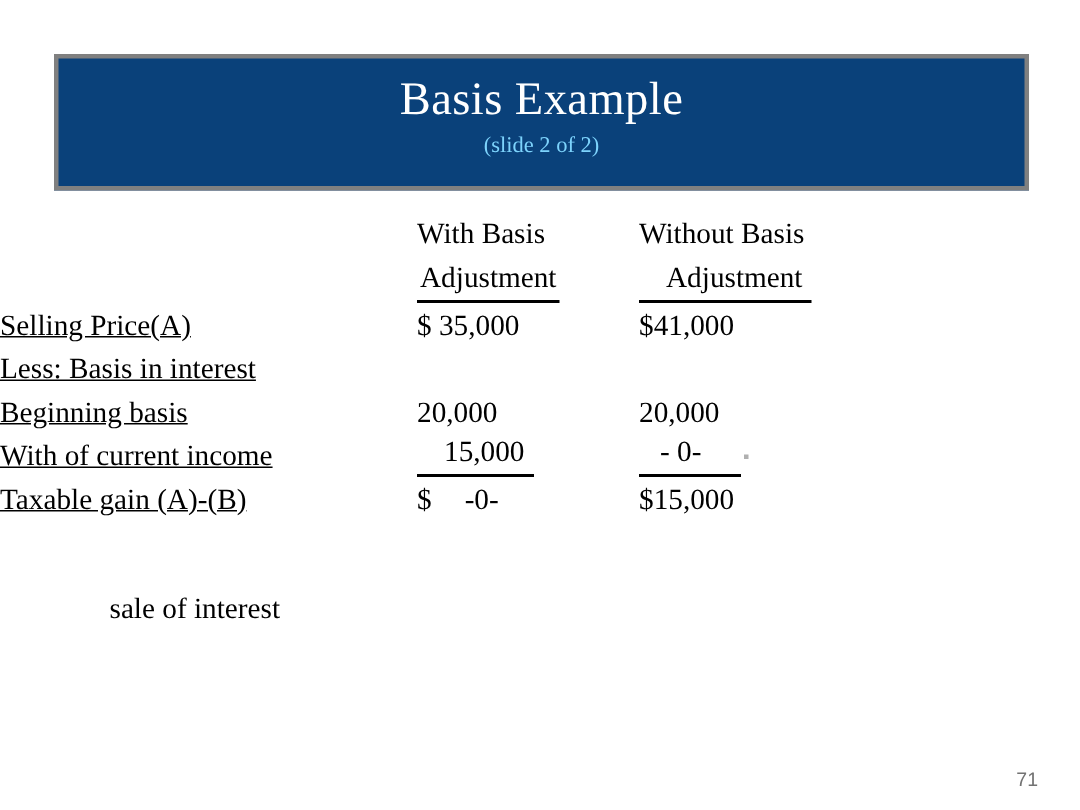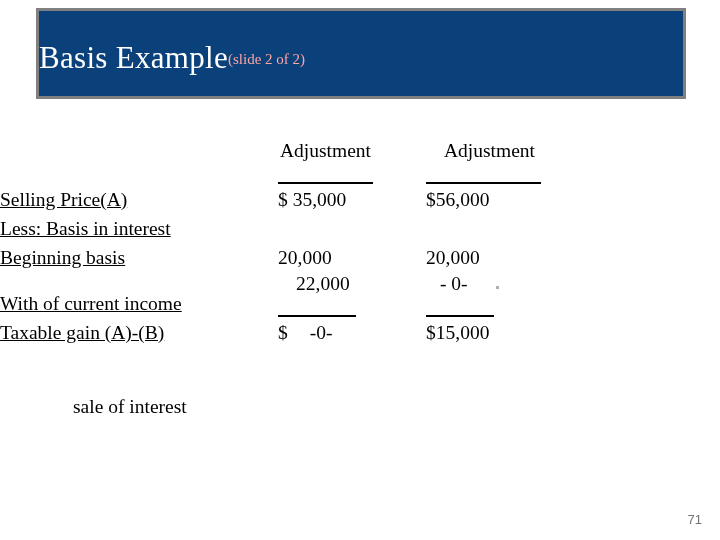--- a/index.html
+++ b/index.html
@@ -13,42 +13,42 @@
     font-family: "Liberation Serif", "DejaVu Serif", serif;
     color: #000000;
     overflow: hidden;
     position: relative;
   }
 
   
   .title-banner {
     position: absolute;
     left: 36px;
-    top: 8px;
+    top: 36px;
     width: 650px;
     height: 91px;
     box-sizing: border-box;
     background: #0a417a;
     border: 3px solid #808080;
     display: flex;
-    flex-direction: row;
+    flex-direction: column;
     align-items: center;
     justify-content: flex-start;
     padding-top: 8px;
   }
   .title-main {
     color: #ffffff;
     font-size: 31px;
     line-height: 38px;
     font-weight: normal;
     letter-spacing: 0.3px;
     white-space: nowrap;
   }
   .title-sub {
-    color: #fca5a5;
+    color: #7dd3fc;
     font-size: 15px;
     line-height: 20px;
     margin-top: 2px;
     white-space: nowrap;
   }
 
   
   .content {
     position: absolute;
     left: 0;
@@ -84,21 +84,21 @@
     text-align: left;
   }
 
   
   .hdr-one  { padding-left: 10px; text-align: left; }
   .hdr-two  { padding-left: 22px; text-align: left; }
 
   .uline {
     display: inline-block;
     border-bottom: 2px solid #000;
-    padding-bottom: 18px;
+    padding-bottom: 1px;
   }
 
   
   .n-1a { padding-left: 10px; }   
   .n-1b { padding-left: 30px; }   
   .n-1c { padding-left: 20px; }   
   .n-1d { padding-left: 10px; }   
 
   .n-2a { padding-left: 22px; }
   .n-2b { padding-left: 28px; }
@@ -131,21 +131,21 @@
     width: 600px;
     font-size: 19.5px;
     line-height: 27px;
   }
   .bullet-line { white-space: nowrap; }
   .bullet-line.indent { padding-left: 12px; }
 
   
   .page-number {
     position: absolute;
-    right: 18px;
+    right: 28px;
     bottom: 12px;
     font-size: 13px;
     line-height: 16px;
     color: #737373;
     font-family: "Liberation Sans", sans-serif;
   }
 </style>
 </head>
 <body>
 
@@ -157,57 +157,63 @@
 <div class="content">
   <table class="ledger">
     <colgroup>
       <col class="c-label">
       <col class="c-one">
       <col class="c-two">
       <col class="c-pad">
     </colgroup>
     <tbody>
 
+      <tr class="row-h">
+        <td class="cell-label"></td>
+        <td class="cell-num hdr-one">With Basis</td>
+        <td class="cell-num hdr-two">Without Basis</td>
+        <td></td>
+      </tr>
 
       <tr class="row-h">
         <td class="cell-label"></td>
         <td class="cell-num hdr-one">
           <span class="uline u-plain">Adjustment</span>
         </td>
         <td class="cell-num hdr-two">
           <span class="uline u-wide">Adjustment</span>
         </td>
         <td></td>
       </tr>
 
       <tr class="row-b">
         <td class="cell-label">Selling Price(A)</td>
         <td class="cell-num n-1a">$ 35,000</td>
-        <td class="cell-num n-2a">$56,000</td>
+        <td class="cell-num n-2a">$41,000</td>
         <td></td>
       </tr>
 
       <tr class="row-b">
         <td class="cell-label">Less: Basis in interest</td>
         <td class="cell-num"></td>
         <td class="cell-num"></td>
         <td></td>
       </tr>
 
       <tr class="row-b">
         <td class="cell-label">Beginning basis</td>
         <td class="cell-num n-1b">20,000</td>
         <td class="cell-num n-2b">20,000</td>
         <td></td>
       </tr>
 
       <tr class="row-b">
         <td class="cell-label">With of current income</td>
         <td class="cell-num n-1c">
-          <span class="uline u-wide">22,000</span>
+          <span class="uline u-wide">15,000</span>
         </td>
         <td class="cell-num n-2c">
           <span class="uline u-zero">- 0-</span><span class="tiny-dot"></span>
         </td>
         <td></td>
       </tr>
 
 
       <tr class="row-b">
         <td class="cell-label">Taxable gain (A)-(B)</td>

